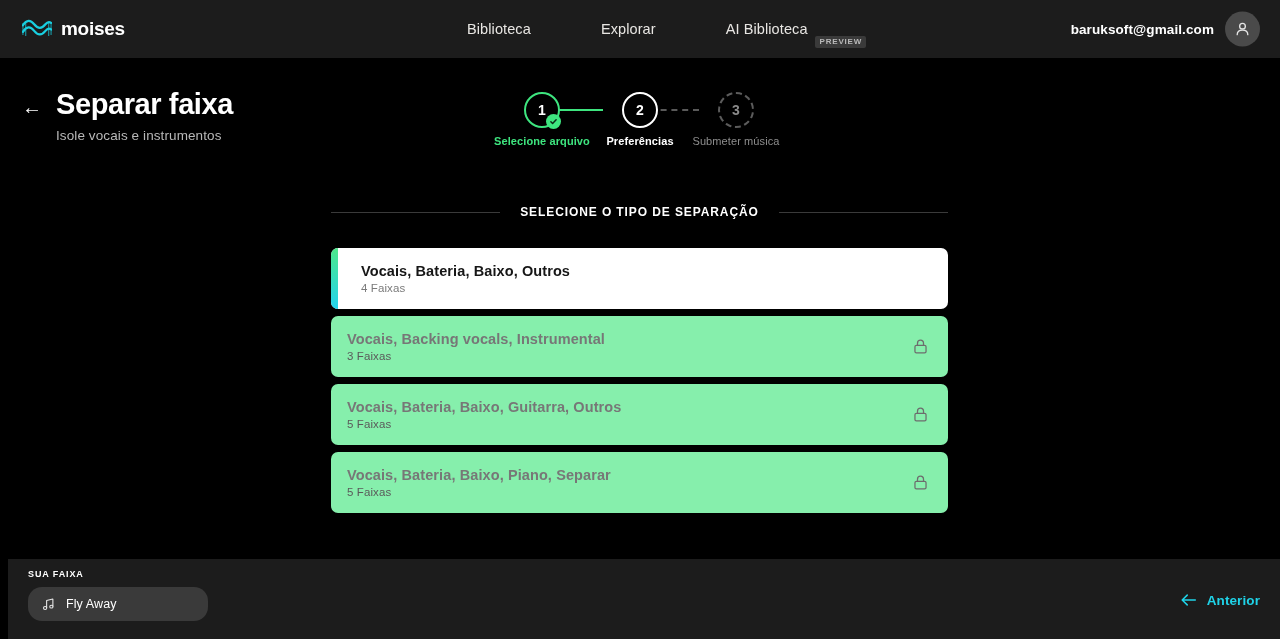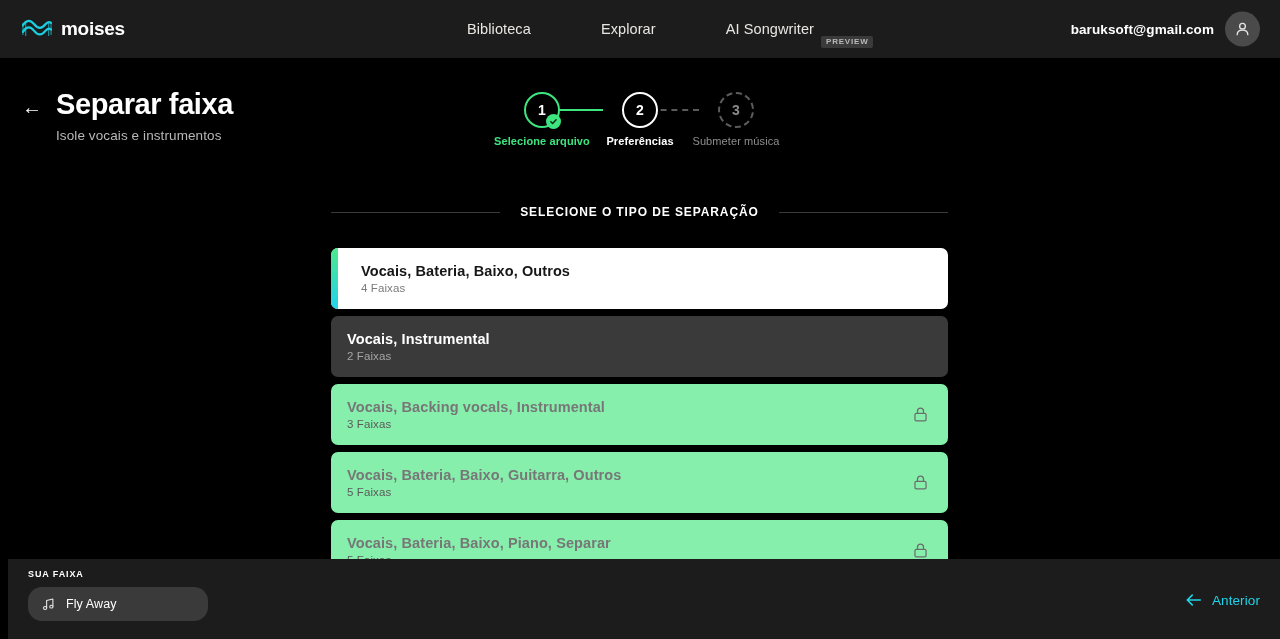--- a/index.html
+++ b/index.html
@@ -171,21 +171,21 @@
     background: #3a3a3a; display: flex; align-items: center; gap: 10px;
     padding: 0 13px; cursor: pointer;
   }
   .track-name { color: #ffffff; font-size: 12.5px; letter-spacing: 0.1px; }
   .actions {
     position: absolute; right: 20px; top: 50%; transform: translateY(-50%);
     display: flex; align-items: center; gap: 23px;
   }
   .prev-btn {
     display: flex; gap: 10px; cursor: pointer;
-    color: #1fd3e8; font-size: 13.5px; font-weight: 400; letter-spacing: 0.1px;
+    color: #1fd3e8; font-size: 13.5px; font-weight: 700; letter-spacing: 0.1px;
     padding: 6px 8px;
   }
   .upload-btn {
     width: 180px; height: 33px; border-radius: 6px;
     background: #17d4e6; color: #04282c;
     display: flex; align-items: center; justify-content: center; gap: 12px;
     font-size: 13.5px; font-weight: 700; letter-spacing: 0.1px; cursor: pointer;
     border: none;
   }
 </style>
@@ -204,21 +204,21 @@
   </div>
 
   <nav class="nav">
     <div class="nav-item">
       <span>Biblioteca</span>
     </div>
     <div class="nav-item">
       <span>Explorar</span>
     </div>
     <div class="nav-item">
-      <span>AI Songwriter</span>
+      <span>AI Biblioteca</span>
       <span class="preview-badge">PREVIEW</span>
     </div>
   </nav>
 
   <div class="account">
     <span class="account-email">baruksoft@gmail.com</span>
     <div class="avatar">
       <svg width="19" height="19" viewBox="0 0 24 24">
         <circle cx="12" cy="8.4" r="3.6" stroke="#e4e4e4" stroke-width="1.7" fill="none"></circle>
         <path d="M5.3 19.2 C5.3 15.4, 8.3 13.4, 12 13.4 C15.7 13.4, 18.7 15.4, 18.7 19.2" stroke="#e4e4e4" stroke-width="1.7" fill="none" stroke-linecap="round"></path>
@@ -277,26 +277,20 @@
 <div class="options">
 
   <div class="option selected">
     <div class="option-accent"></div>
     <div class="option-text">
       <div class="option-title">Vocais, Bateria, Baixo, Outros</div>
       <div class="option-sub">4 Faixas</div>
     </div>
   </div>
 
-  <div class="option hover">
-    <div class="option-text">
-      <div class="option-title">Vocais, Instrumental</div>
-      <div class="option-sub">2 Faixas</div>
-    </div>
-  </div>
 
   <div class="option locked">
     <div class="option-text">
       <div class="option-title">Vocais, Backing vocals, Instrumental</div>
       <div class="option-sub">3 Faixas</div>
     </div>
     <span class="lock-icon">
       <svg width="19" height="19" viewBox="0 0 24 24">
         <rect x="5" y="10.5" width="14" height="9.5" rx="1.8" stroke="#6d6d6d" stroke-width="1.6" fill="none"></rect>
         <path d="M8.2 10.5 V7.8 A3.8 3.8 0 0 1 15.8 7.8 V10.5" stroke="#6d6d6d" stroke-width="1.6" fill="none"></path>

